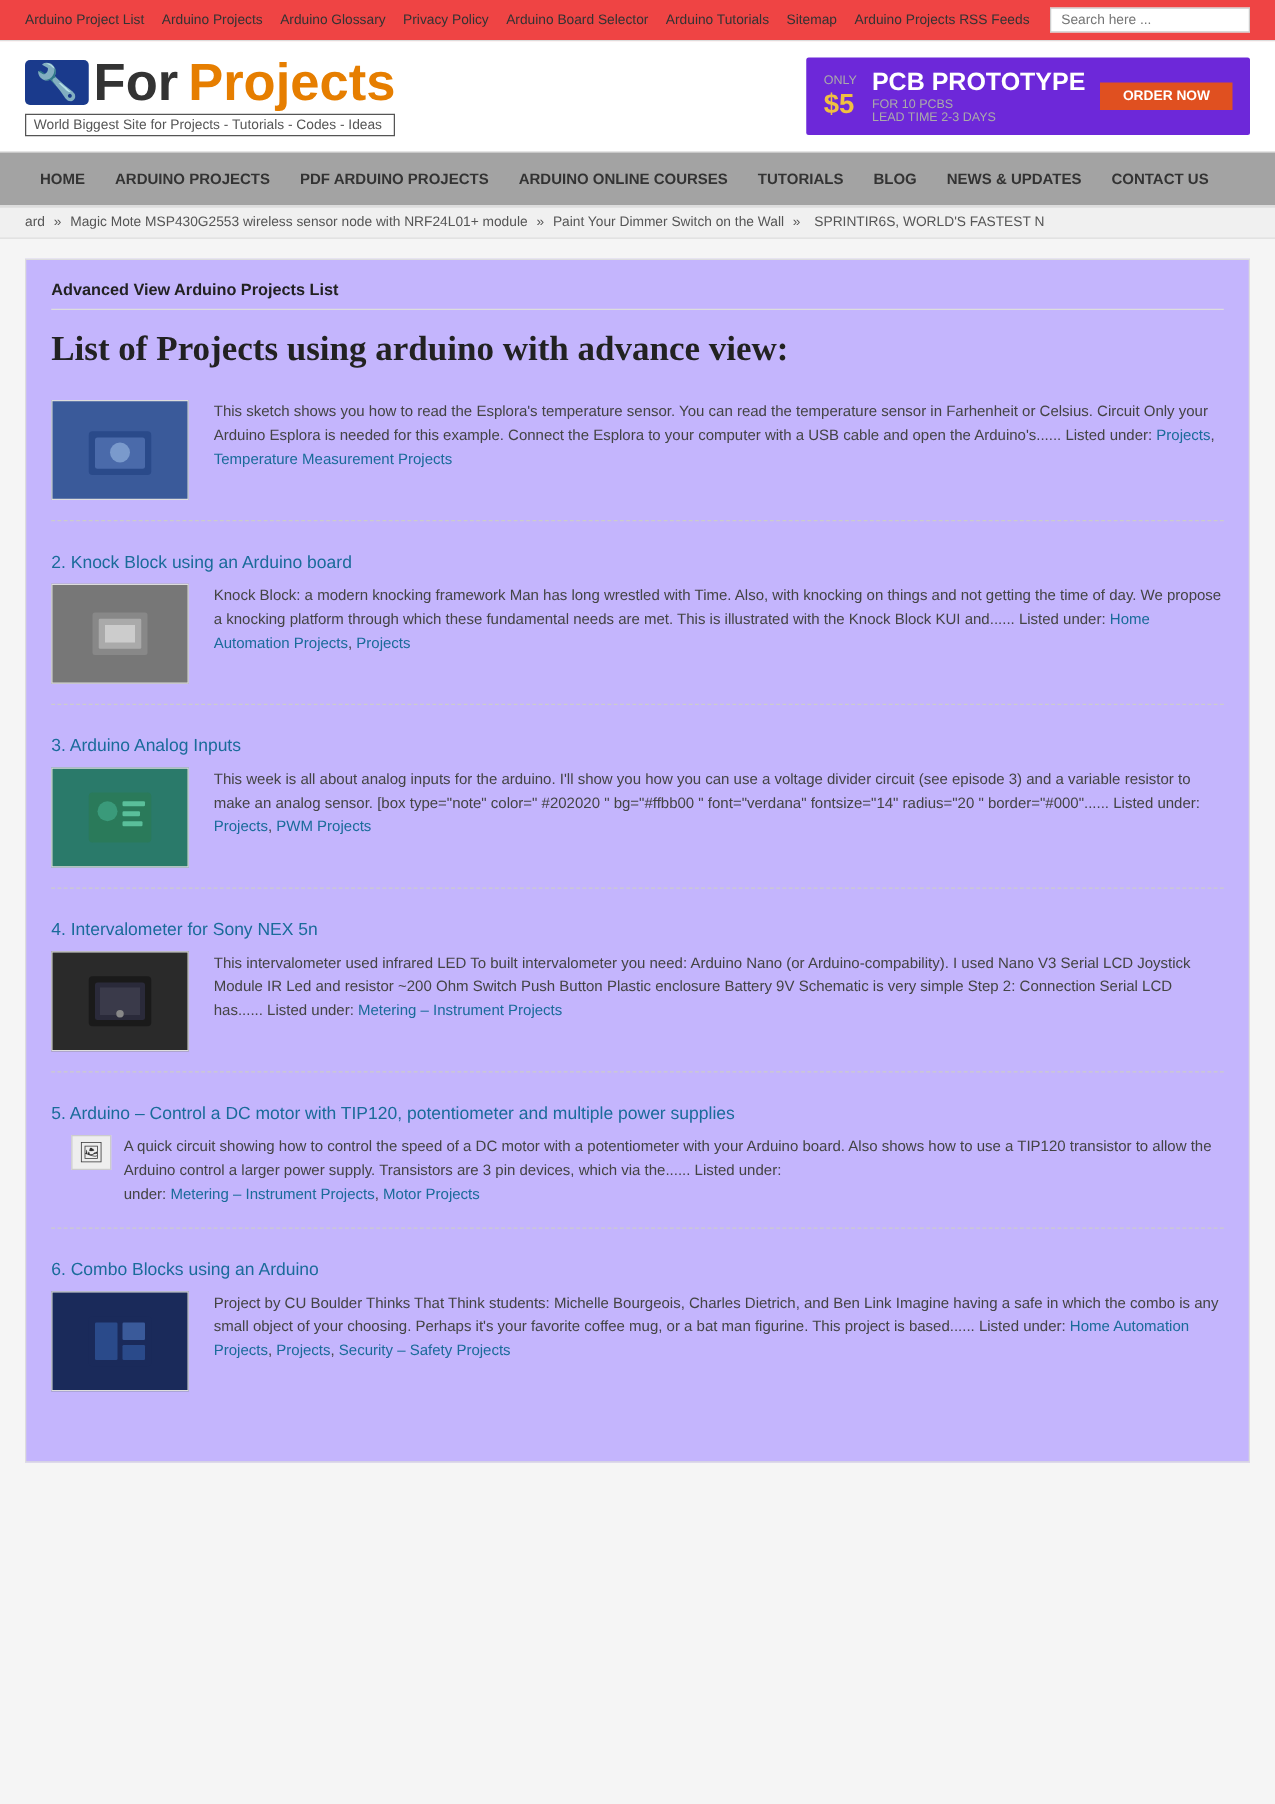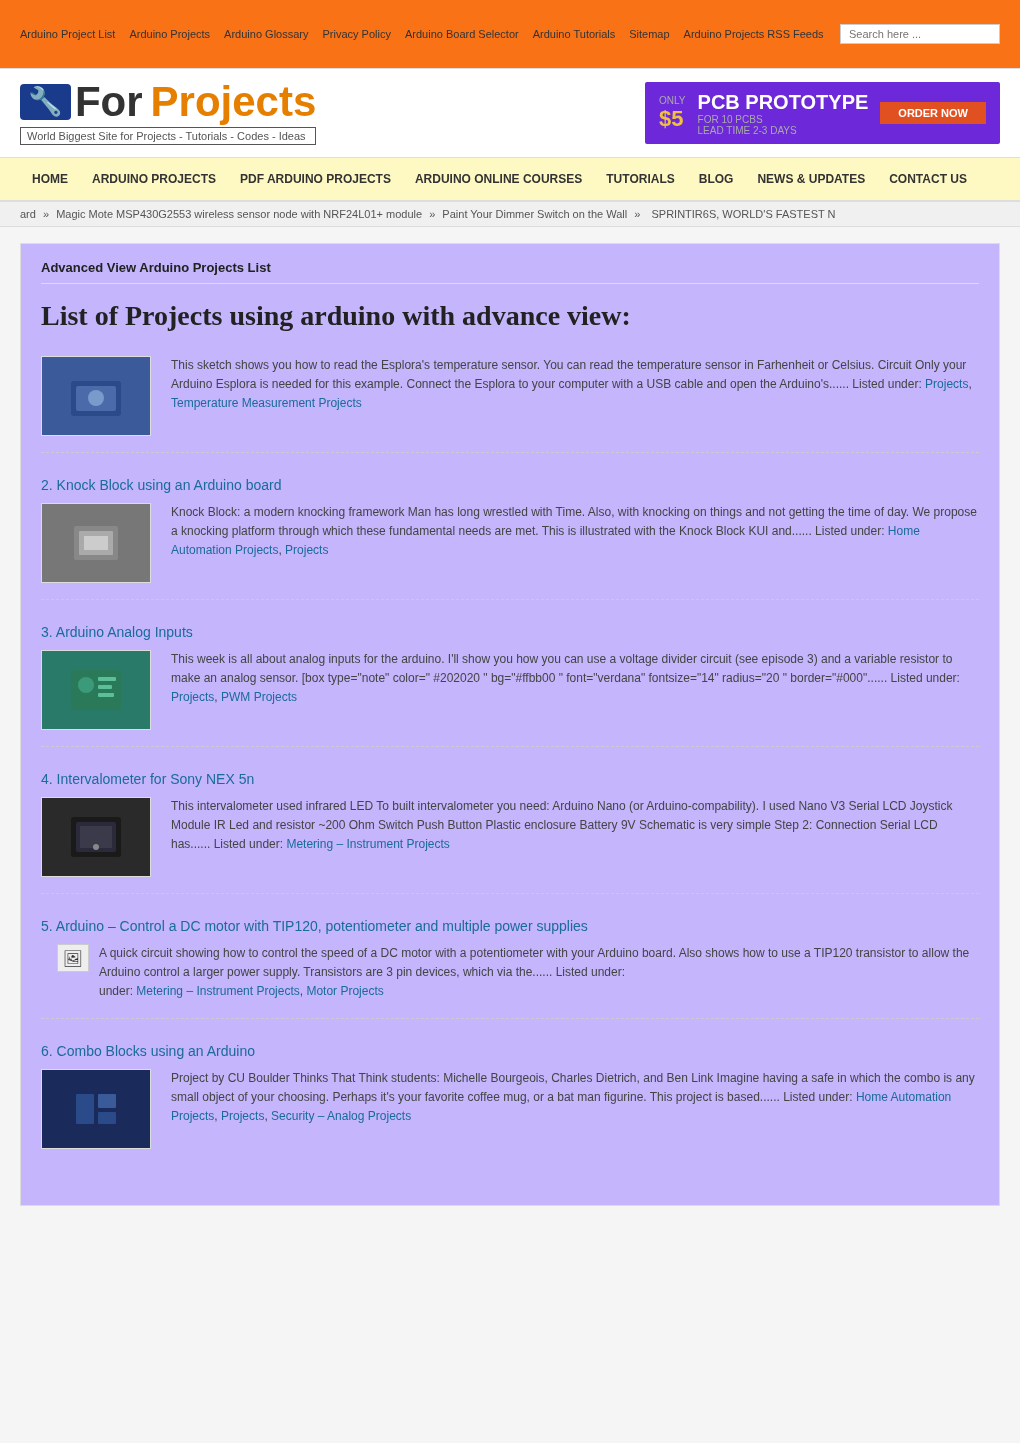--- a/index.html
+++ b/index.html
@@ -1,22 +1,22 @@
 <!DOCTYPE html>
 <html><head>
   <meta charset="utf-8">
   <style>
     * { margin: 0; padding: 0; box-sizing: border-box; }
     body { font-family: Arial, sans-serif; font-size: 13px; color: #333; background: #f5f5f5; }
 
     
     .top-nav {
-      background: #f97316;
+      background: #ef4444;
       border-bottom: 1px solid #ddd;
-      padding: 24px 20px;
+      padding: 6px 20px;
       display: flex;
       align-items: center;
       justify-content: space-between;
       flex-wrap: wrap;
       gap: 4px;
     }
     .top-nav-links { display: flex; flex-wrap: wrap; gap: 14px; }
     .top-nav-links a { color: #333; text-decoration: none; font-size: 11px; }
     .search-box input {
       border: 1px solid #ccc;
@@ -83,21 +83,21 @@
       background: #e05020;
       color: white;
       padding: 5px 18px;
       font-size: 11px;
       font-weight: bold;
       cursor: pointer;
     }
 
     
     .main-nav {
-      background: #fef9c3;
+      background: #a3a3a3;
       border-bottom: 2px solid #ddd;
       padding: 0 20px;
       display: flex;
       align-items: center;
       flex-wrap: wrap;
     }
     .main-nav a {
       display: block;
       padding: 14px 12px;
       font-size: 12px;
@@ -352,18 +352,18 @@
           <rect x="5" y="5" width="50" height="40" rx="3" fill="#1a2a5a"></rect>
           <rect x="10" y="10" width="18" height="30" rx="1" fill="#2a4a8a"></rect>
           <rect x="32" y="10" width="18" height="14" rx="1" fill="#3a5a9a"></rect>
           <rect x="32" y="28" width="18" height="12" rx="1" fill="#2a4a8a"></rect>
         </svg>
       </div>
       <div class="project-text">
         <span>Project by CU Boulder Thinks That Think students: Michelle Bourgeois, Charles Dietrich, and Ben Link Imagine having a safe in which the combo is any small object of your choosing.  Perhaps it's your favorite coffee mug, or a bat man figurine.  This project is based...... Listed under:</span>
         <a href="#">Home Automation Projects</a>,
         <a href="#">Projects</a>,
-        <a href="#">Security – Analog Projects</a>
+        <a href="#">Security – Safety Projects</a>
       </div>
     </div>
   </div>
 
 </div>
 
 </body></html>

